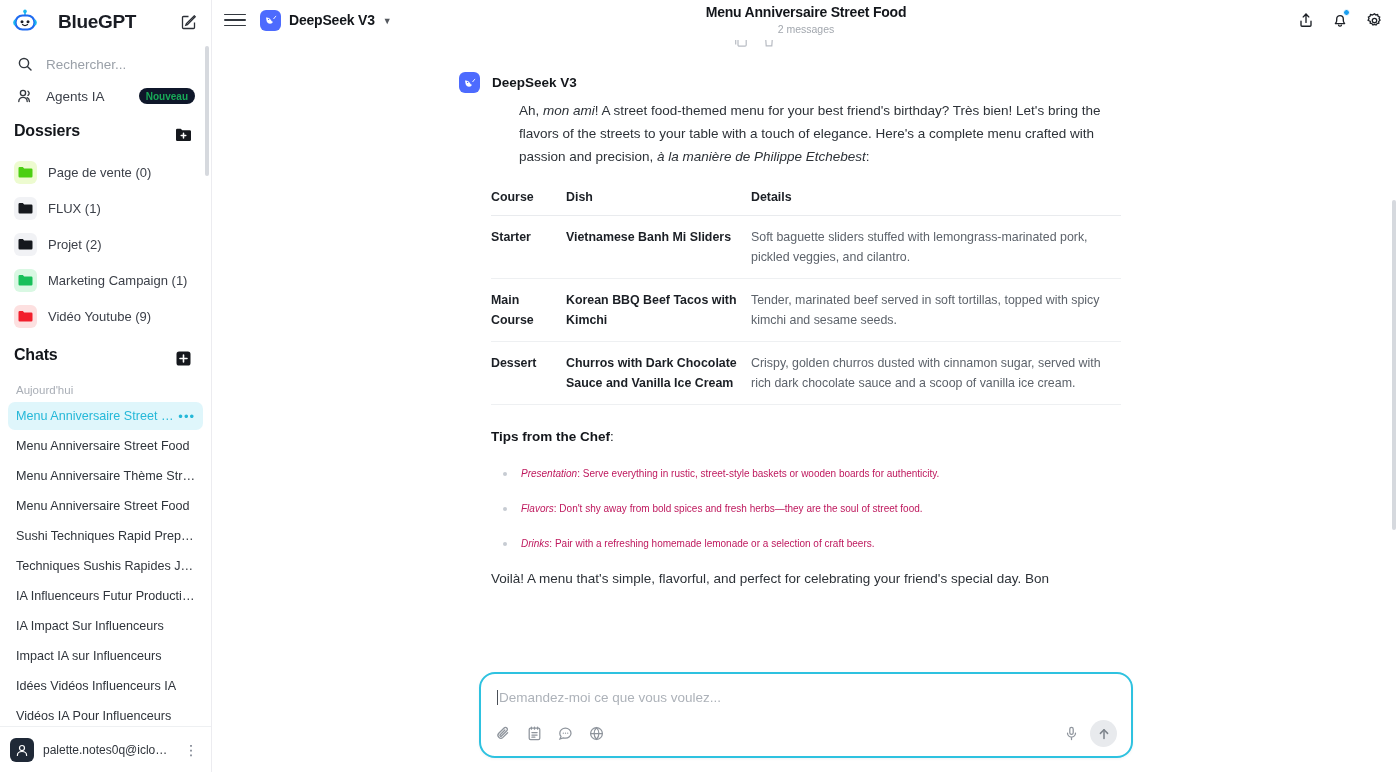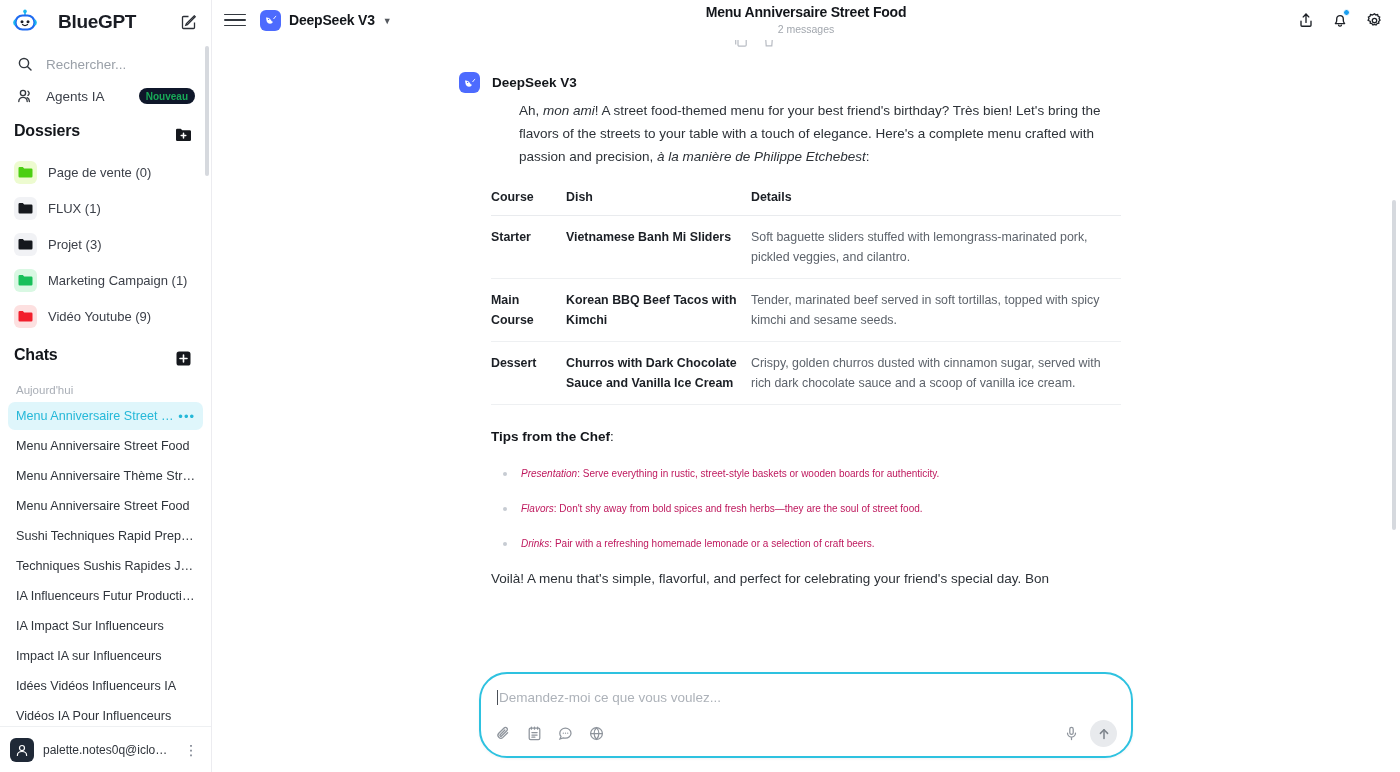--- a/index.html
+++ b/index.html
@@ -192,21 +192,21 @@
     background: #d6d9de; border-radius: 3px;
   }
 
   
   .composer-zone {
     position: absolute; left: 0; right: 0; bottom: 14px;
     display: flex; justify-content: center; pointer-events: none;
   }
   .composer {
     width: 654px; background: #fff; border: 2px solid #2ec2e0;
-    border-radius: 28px; padding: 12px 14px 9px 14px; pointer-events: auto;
+    border-radius: 16px; padding: 12px 14px 9px 14px; pointer-events: auto;
     box-shadow: 0 1px 3px rgba(16,24,40,.05);
   }
   .composer .ph {
     font-size: 13.5px; color: #adb2b9; padding-left: 2px; height: 22px;
     display: flex; align-items: center;
   }
   .caret { width: 1px; height: 15px; background: #4a4f57; margin-right: 1px; }
   .comp-row { display: flex; align-items: center; margin-top: 12px; }
   .comp-left { display: flex; align-items: center; gap: 14px; }
   .comp-right { margin-left: auto; display: flex; align-items: center; gap: 10px; }
@@ -297,21 +297,21 @@
           </svg>
       </span>
       <span class="fl">FLUX (1)</span>
     </div>
     <div class="folder-row">
       <span class="fchip" style="background:#f1f2f5">
         <svg width="15" height="13" viewBox="0 0 15 13">
             <path d="M0.5 2.3A1.2 1.2 0 0 1 1.7 1.1h3.1L6.2 2.5h7.1a1.2 1.2 0 0 1 1.2 1.2v6.6a1.2 1.2 0 0 1-1.2 1.2H1.7a1.2 1.2 0 0 1-1.2-1.2Z" fill="#15181d"></path>
           </svg>
       </span>
-      <span class="fl">Projet (3)</span>
+      <span class="fl">Projet (2)</span>
     </div>
     <div class="folder-row">
       <span class="fchip" style="background:#d9f8e3">
         <svg width="15" height="13" viewBox="0 0 15 13">
             <path d="M0.5 2.3A1.2 1.2 0 0 1 1.7 1.1h3.1L6.2 2.5h7.1a1.2 1.2 0 0 1 1.2 1.2v6.6a1.2 1.2 0 0 1-1.2 1.2H1.7a1.2 1.2 0 0 1-1.2-1.2Z" fill="#18c05a"></path>
           </svg>
       </span>
       <span class="fl">Marketing Campaign (1)</span>
     </div>
     <div class="folder-row">

